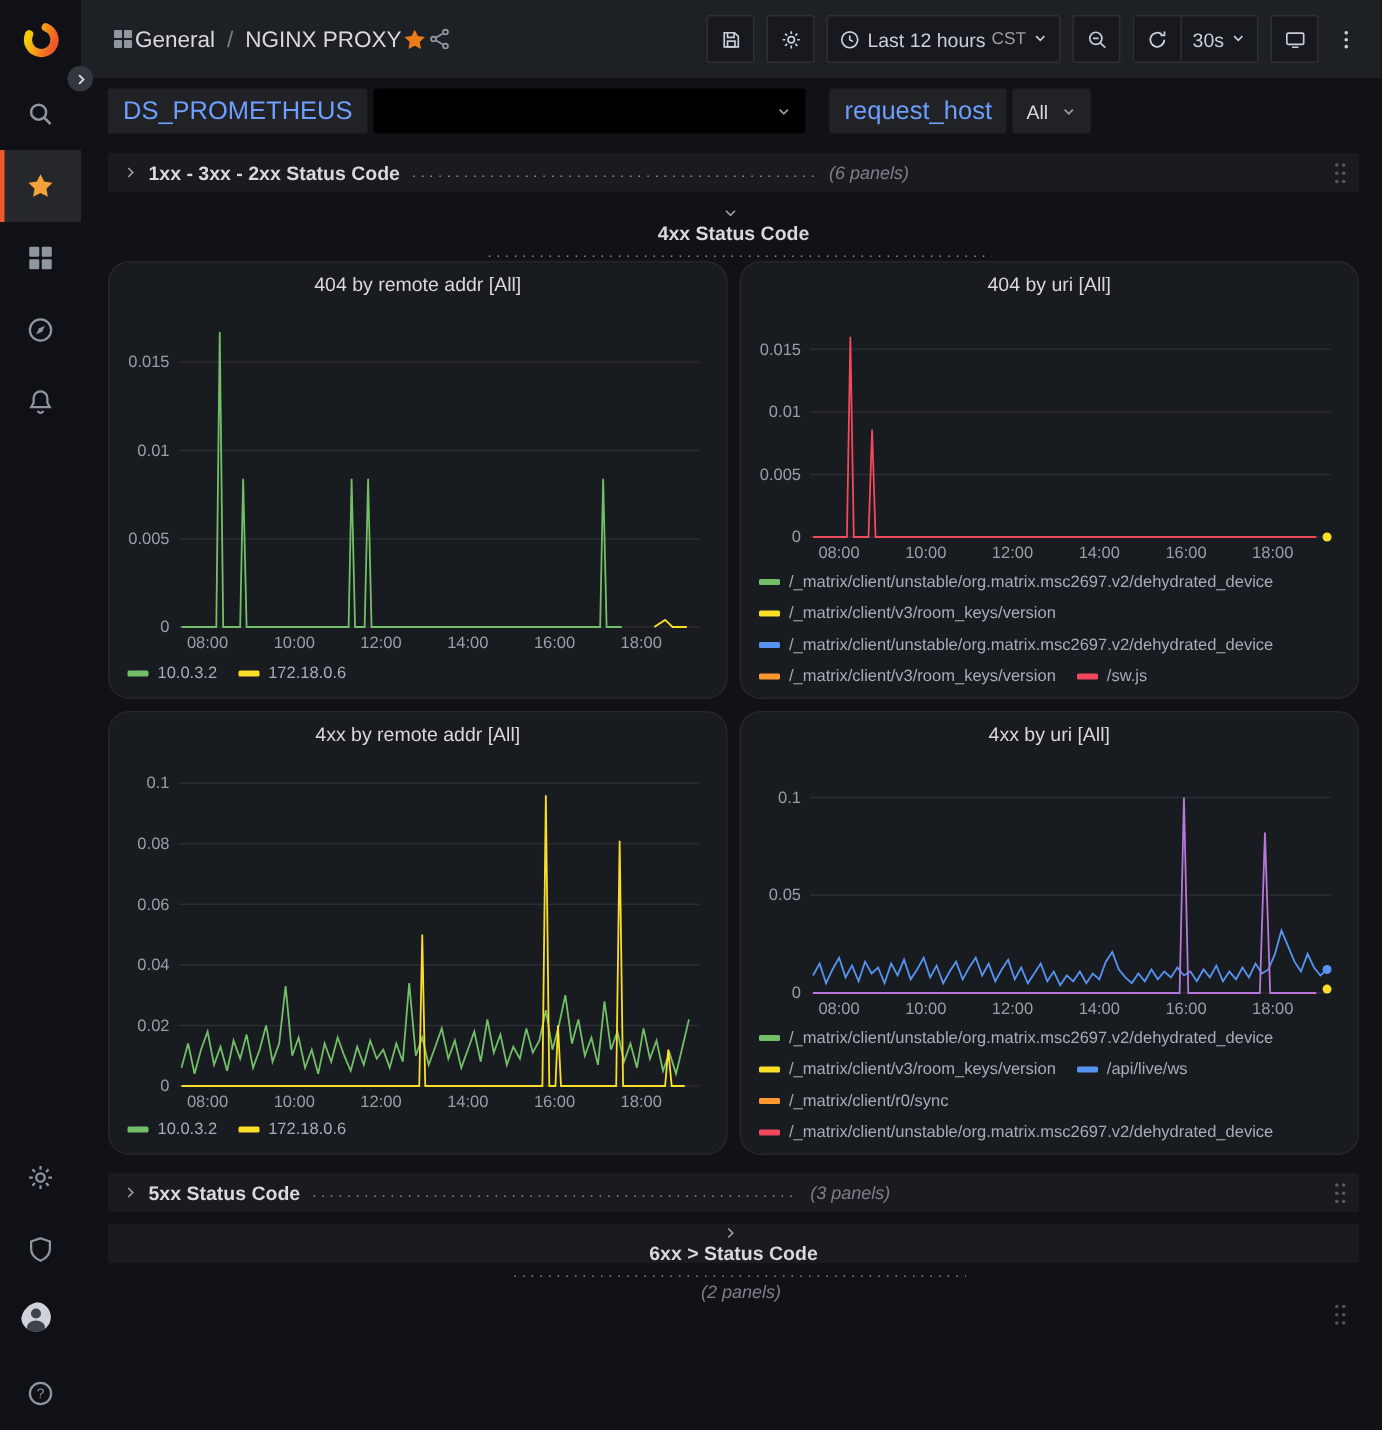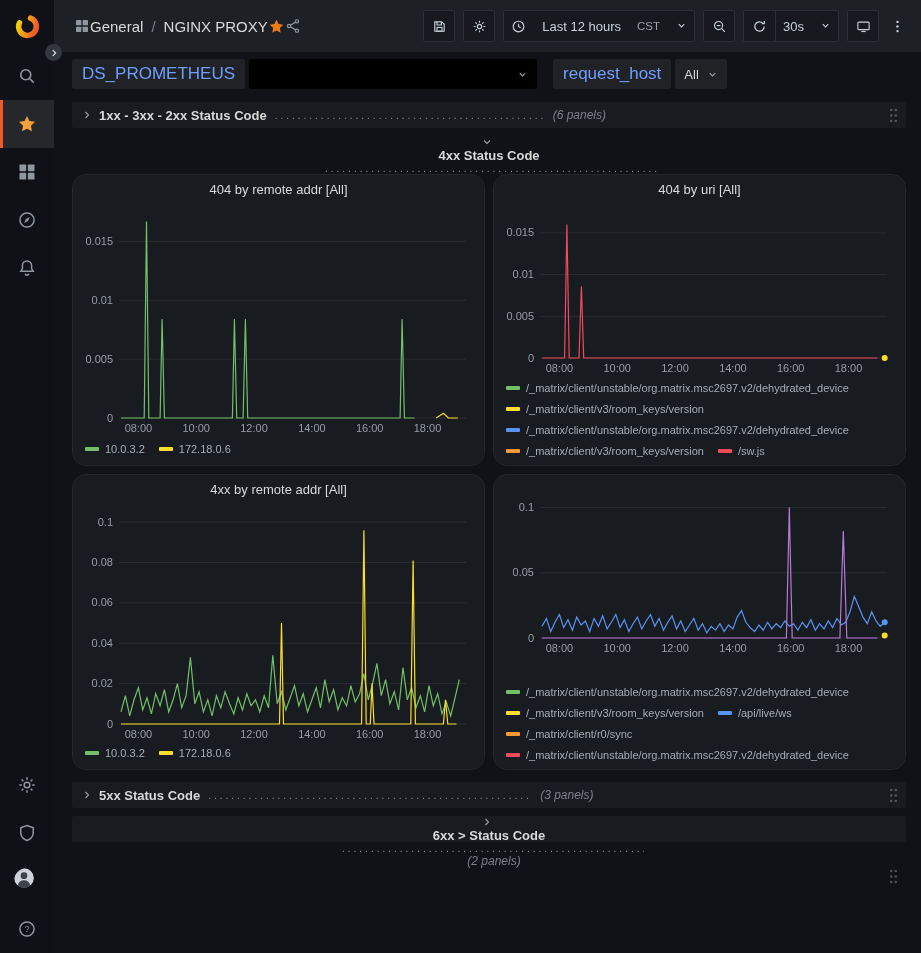--- a/index.html
+++ b/index.html
@@ -24,21 +24,21 @@
 
   .navbar { height:52px; background:#1d2025; display:flex; align-items:center; justify-content:space-between; padding:0 14px 0 20px; flex-shrink:0; }
   .nav-left { display:flex; align-items:center; }
   .nav-icon { color:#9097a0; display:flex; align-items:center; cursor:pointer; }
   .nav-icon svg { width:16px; height:16px; }
   .breadcrumb { display:flex; align-items:center; gap:8px; font-size:15px; }
   .crumb { cursor:pointer; color:#d8d9da; white-space:nowrap; }
   .crumb-sep { color:#7b8087; }
   .nav-icon.star svg { width:17px; height:17px; }
   .nav-right { display:flex; align-items:center; gap:8px; }
-  .tool-btn { height:32px; min-width:32px; padding:0 7px; background:#17191e; border:1px solid #2c2f36; border-radius:2px; color:#c7d0d9; display:flex; align-items:center; justify-content:center; gap:16px; font-size:13px; cursor:pointer; font-family:inherit; white-space:nowrap; }
+  .tool-btn { height:32px; min-width:32px; padding:0 7px; background:#17191e; border:1px solid #2c2f36; border-radius:2px; color:#c7d0d9; display:flex; align-items:center; justify-content:center; gap:4px; font-size:13px; cursor:pointer; font-family:inherit; white-space:nowrap; }
   .tool-btn svg { width:15px; height:15px; flex-shrink:0; }
   .tool-btn .chev svg { width:11px; height:11px; }
   .tz { font-size:11.5px; color:#9aa0a6; }
   .btn-group { display:flex; }
   .btn-group .tool-btn:first-child { border-right:none; border-radius:2px 0 0 2px; }
   .btn-group .tool-btn:last-child { border-radius:0 2px 2px 0; }
   .kebab-btn { background:none; border:none; color:#c7d0d9; cursor:pointer; width:20px; display:flex; align-items:center; justify-content:center; }
   .kebab-btn svg { width:17px; height:17px; }
 
   .submenu { height:44px; display:flex; align-items:center; gap:16px; padding:0 18px; flex-shrink:0; }
@@ -436,20 +436,21 @@
                 <span>10.0.3.2</span>
               </span>
               <span class="legend-item">
                 <span class="swatch" style="background: rgb(250, 222, 42);"></span>
                 <span>172.18.0.6</span>
               </span>
             </div>
         </section>
 
         <section class="panel h2">
+          <header class="panel-title">4xx by uri [All]</header>
           <svg class="chart" width="395" height="178">
               <line class="gridline" x1="38" x2="385" y1="160.0" y2="160.0"></line>
               <text class="tick ty" x="32" y="163.5">0</text>
               <line class="gridline" x1="38" x2="385" y1="94.8" y2="94.8"></line>
               <text class="tick ty" x="32" y="98.3">0.05</text>
               <line class="gridline" x1="38" x2="385" y1="29.6" y2="29.6"></line>
               <text class="tick ty" x="32" y="33.1">0.1</text>
               <text class="tick tx" x="57.4" y="174">08:00</text>
               <text class="tick tx" x="115.2" y="174">10:00</text>
               <text class="tick tx" x="173.0" y="174">12:00</text>

